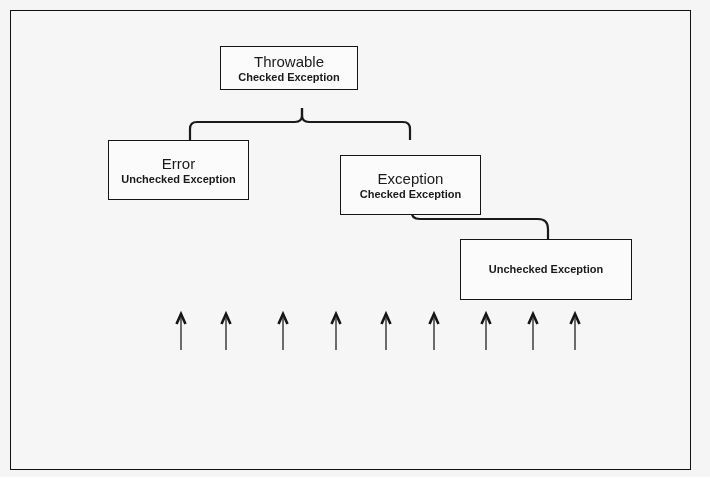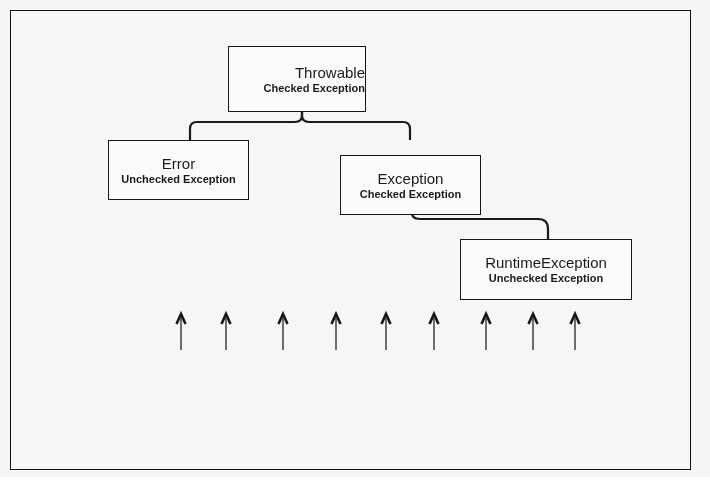--- a/index.html
+++ b/index.html
@@ -15,21 +15,21 @@
   }
   .layer{position:absolute;left:0;top:0;}
   .node{
     position:absolute;box-sizing:border-box;
     border:1.4px solid #151515;background:#fbfbfb;
     display:flex;flex-direction:column;align-items:center;justify-content:center;
     text-align:center;
   }
   .node .title{font-size:15px;line-height:18px;color:#1a1a1a;}
   .node .subtitle{font-size:11px;line-height:13px;color:#1a1a1a;font-weight:bold;}
-  .node-throwable{left:228px;top:46px;width:138px;height:66px;align-items:flex-end;}
+  .node-throwable{left:220px;top:46px;width:138px;height:44px;}
   .node-error{left:108px;top:140px;width:141px;height:60px;}
   .node-exception{left:340px;top:155px;width:141px;height:60px;}
   .node-runtime{left:460px;top:239px;width:172px;height:61px;}
   .node-extending{left:120px;top:350px;width:510px;height:80px;}
   .node-extending .label{font-size:12px;line-height:14px;color:#1a1a1a;}
   .page-strip{position:absolute;left:0;bottom:0;width:710px;height:13px;background:#ffffff;}
 </style>
 </head>
 <body>
 
@@ -90,20 +90,19 @@
     <span class="title">Error</span>
     <span class="subtitle">Unchecked Exception</span>
   </div>
 
   <div class="node node-exception">
     <span class="title">Exception</span>
     <span class="subtitle">Checked Exception</span>
   </div>
 
   <div class="node node-runtime">
-    <span class="title">RuntimeException</span>
     <span class="subtitle">Unchecked Exception</span>
   </div>
 
 
   <div class="page-strip"></div>
 
 </div>
 
 </body></html>

